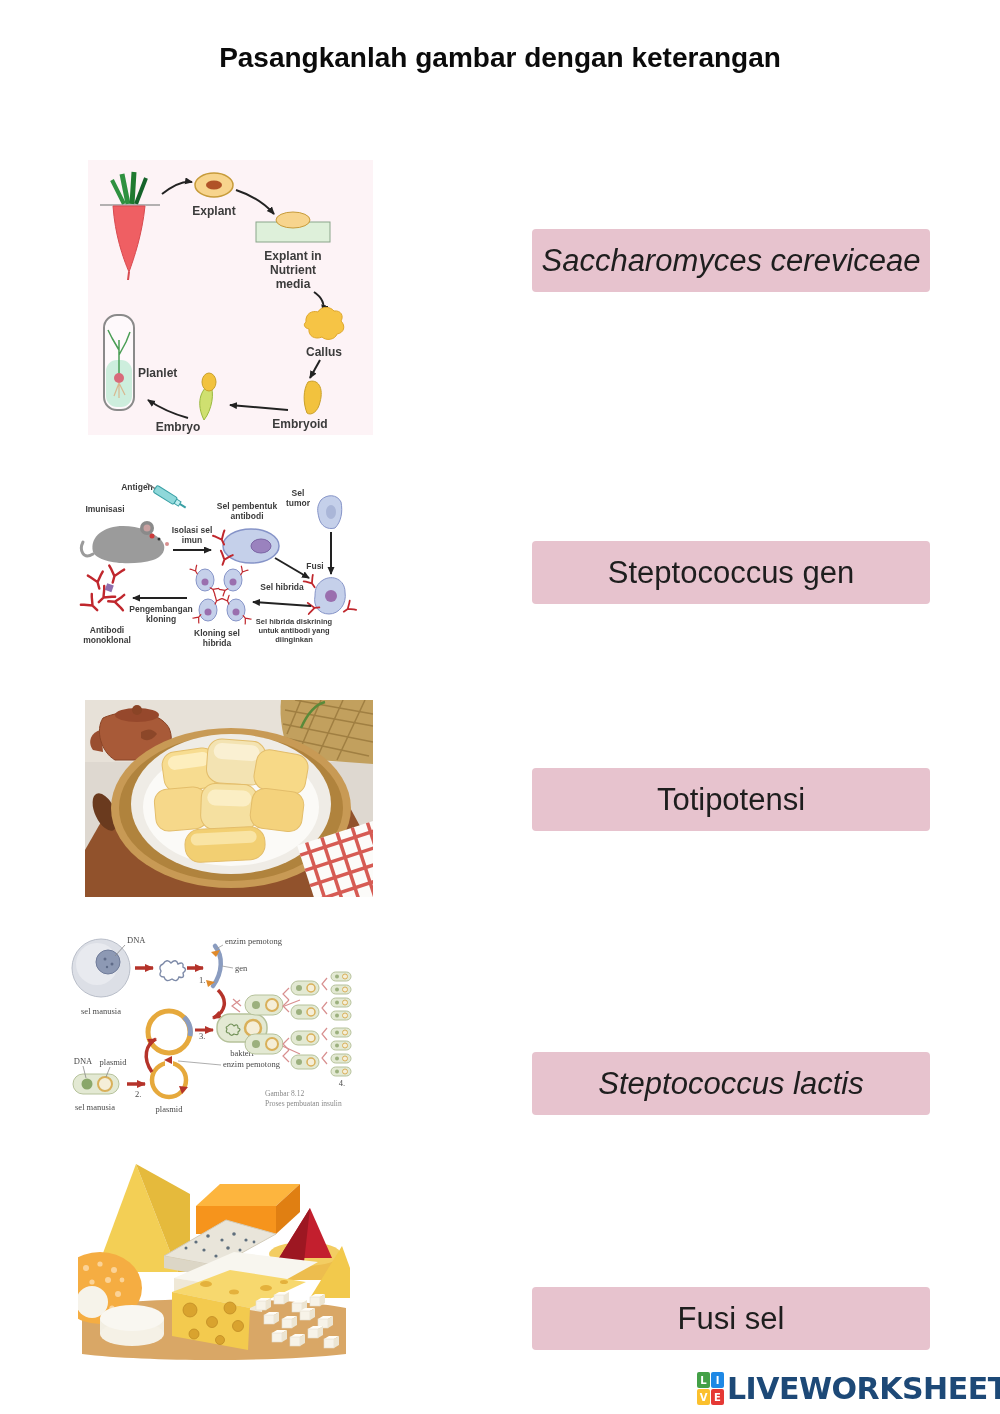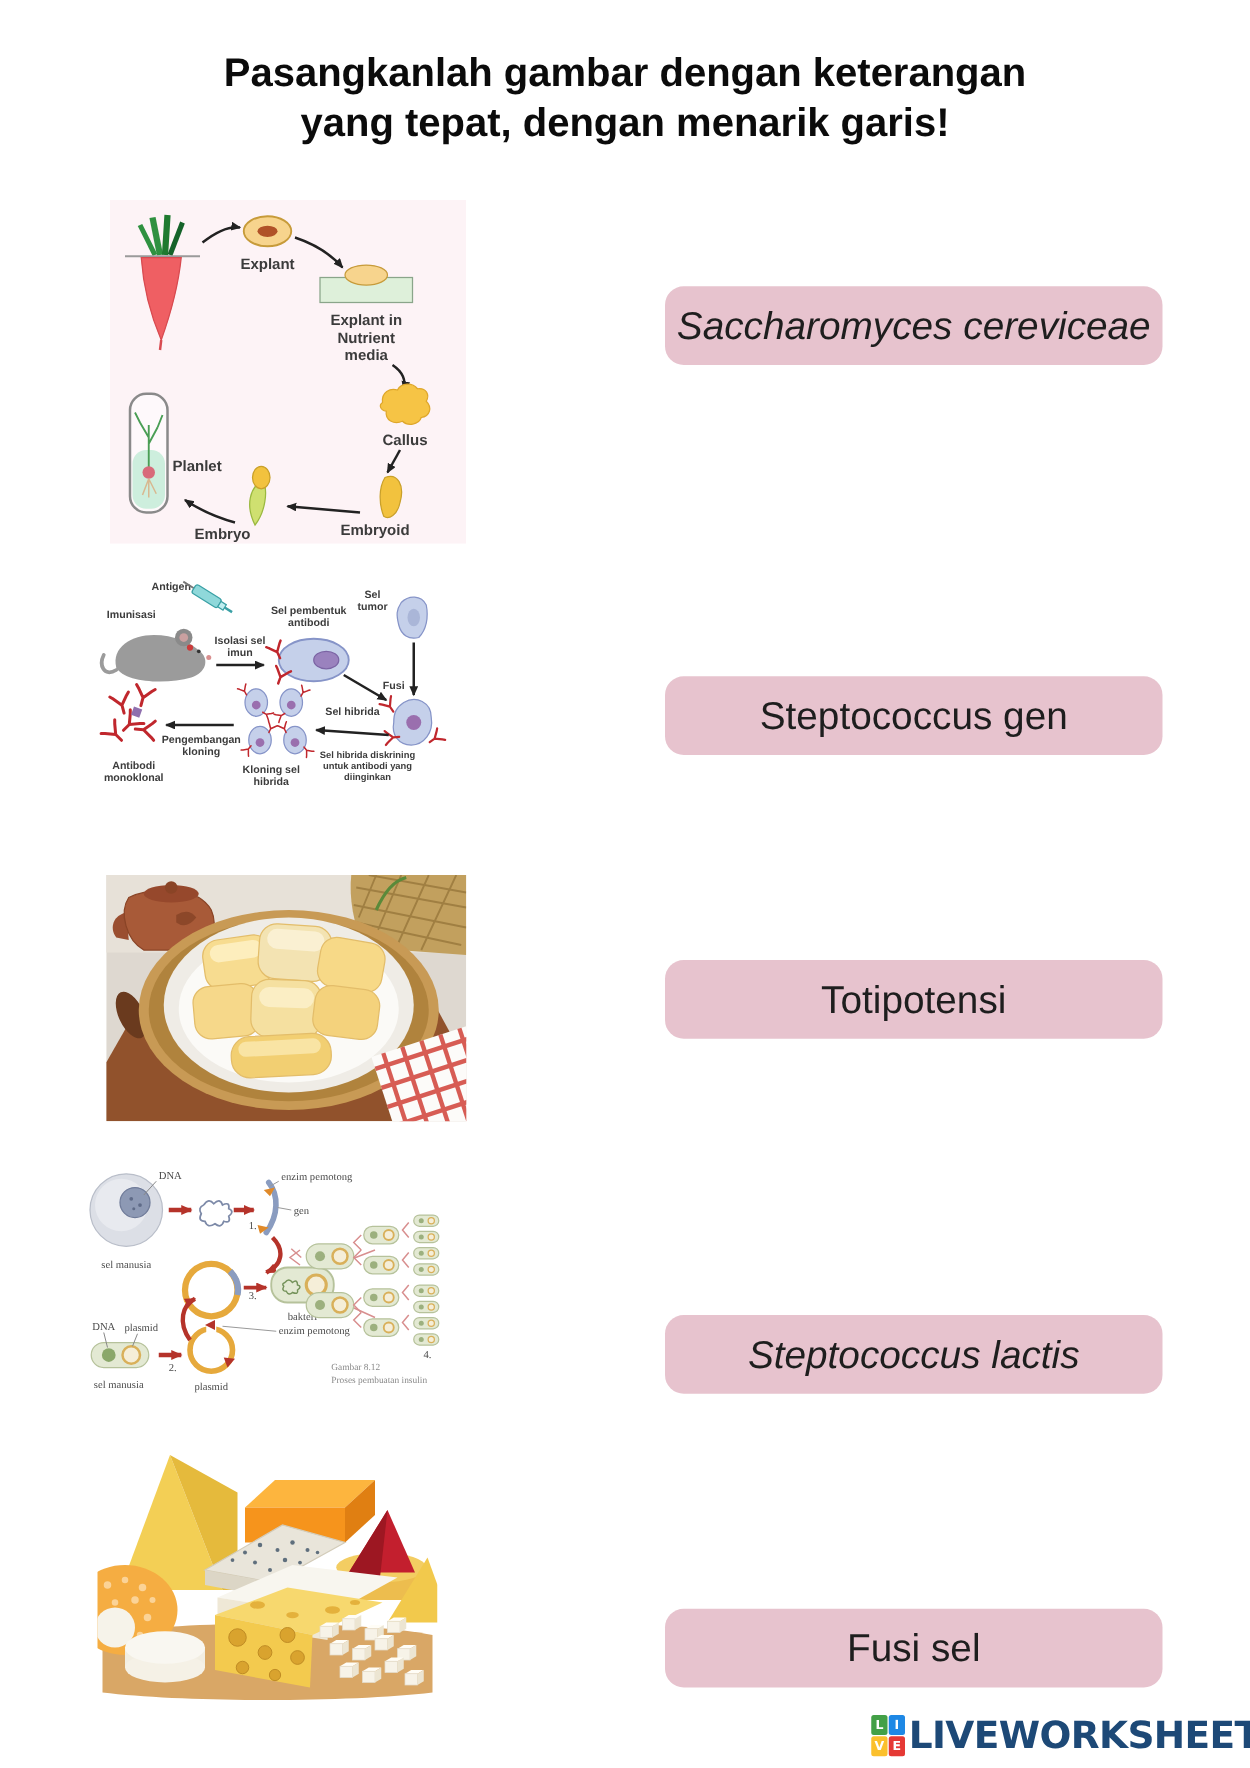--- a/index.html
+++ b/index.html
@@ -1,23 +1,23 @@
 <!DOCTYPE html>
 <html><head>
 <meta charset="utf-8">
 <style>
   html,body{margin:0;padding:0;background:#ffffff;}
   .page{position:relative;width:1000px;height:1414px;background:#ffffff;overflow:hidden;
         font-family:"Liberation Sans",sans-serif;}
   .title{position:absolute;top:38px;left:0;width:1000px;text-align:center;
-         font-size:32px;font-weight:700;color:#0b0b0b;line-height:40px;}
+         font-size:28px;font-weight:700;color:#0b0b0b;line-height:40px;}
   .figure{position:absolute;text-decoration:underline;}
   .figure svg{display:block;}
   .answer{position:absolute;left:532px;width:398px;height:63px;background:#e7c3ce;
-           border-radius:15px;display:flex;align-items:center;justify-content:center;
+           border-radius:4px;display:flex;align-items:center;justify-content:center;
            font-size:31px;color:#1e1e1e;}
   .answer.italic{font-style:italic;}
   .a1{top:229px}.a2{top:541px}.a3{top:768px}.a4{top:1052px}.a5{top:1287px}
   .logo{position:absolute;left:697px;top:1371px;display:flex;align-items:center;gap:3px;}
   .logo-grid{display:grid;grid-template-columns:13px 13px;grid-template-rows:16px 16px;gap:1px;}
   .logo-sq{display:flex;align-items:center;justify-content:center;border-radius:2px;
            color:#fff;font-size:10px;font-weight:700;font-family:"DejaVu Sans",sans-serif;}
   .sq-l{background:#43a047}.sq-i{background:#1e88e5}.sq-v{background:#fbc02d}.sq-e{background:#e53935}
   .logo-text{font-size:30px;font-weight:800;color:#1d4977;letter-spacing:-0.5px;
              font-family:"DejaVu Sans",sans-serif;}
@@ -42,21 +42,20 @@
     <g id="ab">
       <path d="M0,8 L0,2 M0,2 L-5,-4 M0,2 L5,-4 M-5,-4 L-7,-6 M5,-4 L7,-6" stroke="#c0272d" stroke-width="2.2" fill="none" stroke-linecap="round"></path>
     </g>
   </defs>
 </svg>
 
 <div class="page">
 
   <h1 class="title" style="margin:0">
     <span style="display:block">Pasangkanlah gambar dengan keterangan</span>
-    <span style="display:block">yang tepat, dengan menarik garis!</span>
   </h1>
 
   <div class="figure" style="left:88px;top:160px">
     <svg class="d1" width="285" height="275" viewBox="0 0 285 275">
       <rect width="285" height="275" fill="#fdf3f6"></rect>
       <g>
         <path d="M40,44 L34,14" stroke="#2f9140" stroke-width="5"></path>
         <path d="M44,44 L46,12" stroke="#1f7a30" stroke-width="5"></path>
         <path d="M36,44 L24,20" stroke="#2f9140" stroke-width="4"></path>
         <path d="M48,44 L58,18" stroke="#15632a" stroke-width="4"></path>
@@ -95,21 +94,21 @@
         <rect x="16" y="155" width="30" height="95" rx="13" fill="#ffffff" fill-opacity="0.5" stroke="#8a8a8a" stroke-width="2"></rect>
         <rect x="18" y="200" width="26" height="47" rx="11" fill="#cdeedd"></rect>
         <path d="M31,215 L31,180 M31,190 L24,178 M31,195 L38,182 M24,178 L20,170 M38,182 L42,172" stroke="#4a9e55" stroke-width="1.5" fill="none"></path>
         <circle cx="31" cy="218" r="5" fill="#d86a7a"></circle>
         <path d="M31,223 L26,236 M31,223 L31,238 M31,223 L37,235" stroke="#d8b890" stroke-width="1.2"></path>
       </g>
       <text x="50" y="217" text-anchor="start">Planlet</text>
     </svg>
   </div>
 
-  <div class="figure" style="left:75px;top:458px">
+  <div class="figure" style="left:75px;top:476px">
     <svg class="d2" width="300" height="180" viewBox="0 0 300 180">
       <rect width="300" height="180" fill="#ffffff"></rect>
       <text x="62" y="14" text-anchor="middle">Antigen</text>
       <g transform="rotate(32 92 20)">
         <line x1="68" y1="20" x2="78" y2="20" stroke="#777" stroke-width="1.5"></line>
         <rect x="78" y="16" width="24" height="8" rx="2" fill="#8fd8da" stroke="#3aa0a5"></rect>
         <rect x="102" y="17.5" width="5" height="5" fill="#bfeef0" stroke="#3aa0a5"></rect>
         <line x1="107" y1="20" x2="114" y2="20" stroke="#3aa0a5" stroke-width="2"></line>
       </g>
       <text x="30" y="36" text-anchor="middle">Imunisasi</text>

